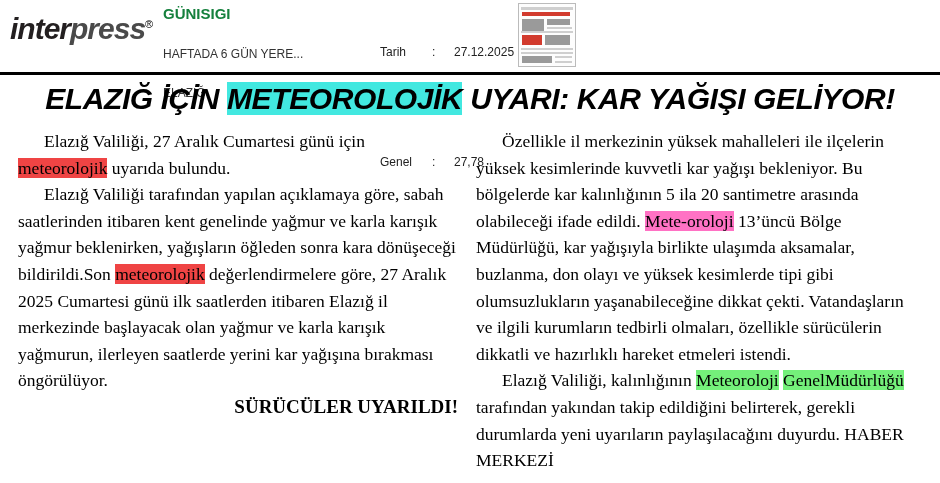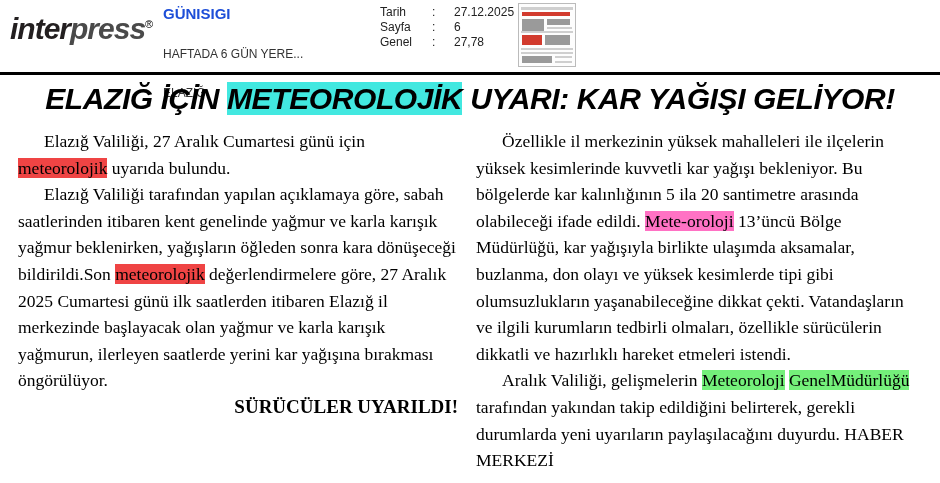--- a/index.html
+++ b/index.html
@@ -44,21 +44,21 @@
   .pubinfo {
     position: absolute;
     left: 163px;
     top: 6px;
     font-family: "Liberation Sans", sans-serif;
     line-height: 13px;
   }
   .pubinfo .pubname {
     font-size: 15px;
     font-weight: bold;
-    color: #1d4ed8;
+    color: #15803d;
     letter-spacing: 0px;
     line-height: 16px;
   }
   .pubinfo .publine {
     font-size: 12px;
     color: #333;
     line-height: 13px;
     margin-top: 26px;
   }
 
@@ -68,20 +68,21 @@
     top: 5px;
     font-family: "Liberation Sans", sans-serif;
     font-size: 12px;
     color: #222;
     line-height: 15px;
   }
   .meta-row { display: block; white-space: pre; }
   .meta-label {
     display: inline-block;
     width: 52px;
+    margin-top: 40px;
   }
   .meta-colon { display: inline-block; width: 22px; }
 
   .thumb {
     position: absolute;
     left: 518px;
     top: 3px;
     width: 56px;
     height: 62px;
     border: 1px solid #bbb;
@@ -218,17 +219,17 @@
       <span>Elazığ Valiliği tarafından yapılan açıklamaya göre, sabah saatlerinden itibaren kent genelinde yağmur ve karla karışık yağmur beklenirken, yağışların öğleden sonra kara dönüşeceği bildirildi.Son </span><span class="hl-orange">meteorolojik</span><span> değerlendirmelere göre, 27 Aralık 2025 Cumartesi günü ilk saatlerden itibaren Elazığ il merkezinde başlayacak olan yağmur ve karla karışık yağmurun, ilerleyen saatlerde yerini kar yağışına bırakması öngörülüyor.</span>
     </p>
     <p class="subhead">SÜRÜCÜLER UYARILDI!</p>
   </div>
 
   <div class="col col-right">
     <p>
       <span>Özellikle il merkezinin yüksek mahalleleri ile ilçelerin yüksek kesimlerinde kuvvetli kar yağışı bekleniyor. Bu bölgelerde kar kalınlığının 5 ila 20 santimetre arasında olabileceği ifade edildi. </span><span class="hl-pink">Mete-</span><span class="hl-pink">oroloji</span><span> 13’üncü Bölge Müdürlüğü, kar yağışıyla birlikte ulaşımda aksamalar, buzlanma, don olayı ve yüksek kesimlerde tipi gibi olumsuzlukların yaşanabileceğine dikkat çekti. Vatandaşların ve ilgili kurumların tedbirli olmaları, özellikle sürücülerin dikkatli ve hazırlıklı hareket etmeleri istendi.</span>
     </p>
     <p>
-      <span>Aralık Valiliği, gelişmelerin </span><span class="hl-green">Meteoroloji</span><span> </span><span class="hl-green">Genel</span><span class="hl-green">Müdürlüğü</span><span> tarafından yakından takip edildiğini belirterek, gerekli durumlarda yeni uyarıların paylaşılacağını duyurdu. HABER MERKEZİ</span>
+      <span>Elazığ Valiliği, kalınlığının </span><span class="hl-green">Meteoroloji</span><span> </span><span class="hl-green">Genel</span><span class="hl-green">Müdürlüğü</span><span> tarafından yakından takip edildiğini belirterek, gerekli durumlarda yeni uyarıların paylaşılacağını duyurdu. HABER MERKEZİ</span>
     </p>
   </div>
 
 </div>
 
 </body></html>

